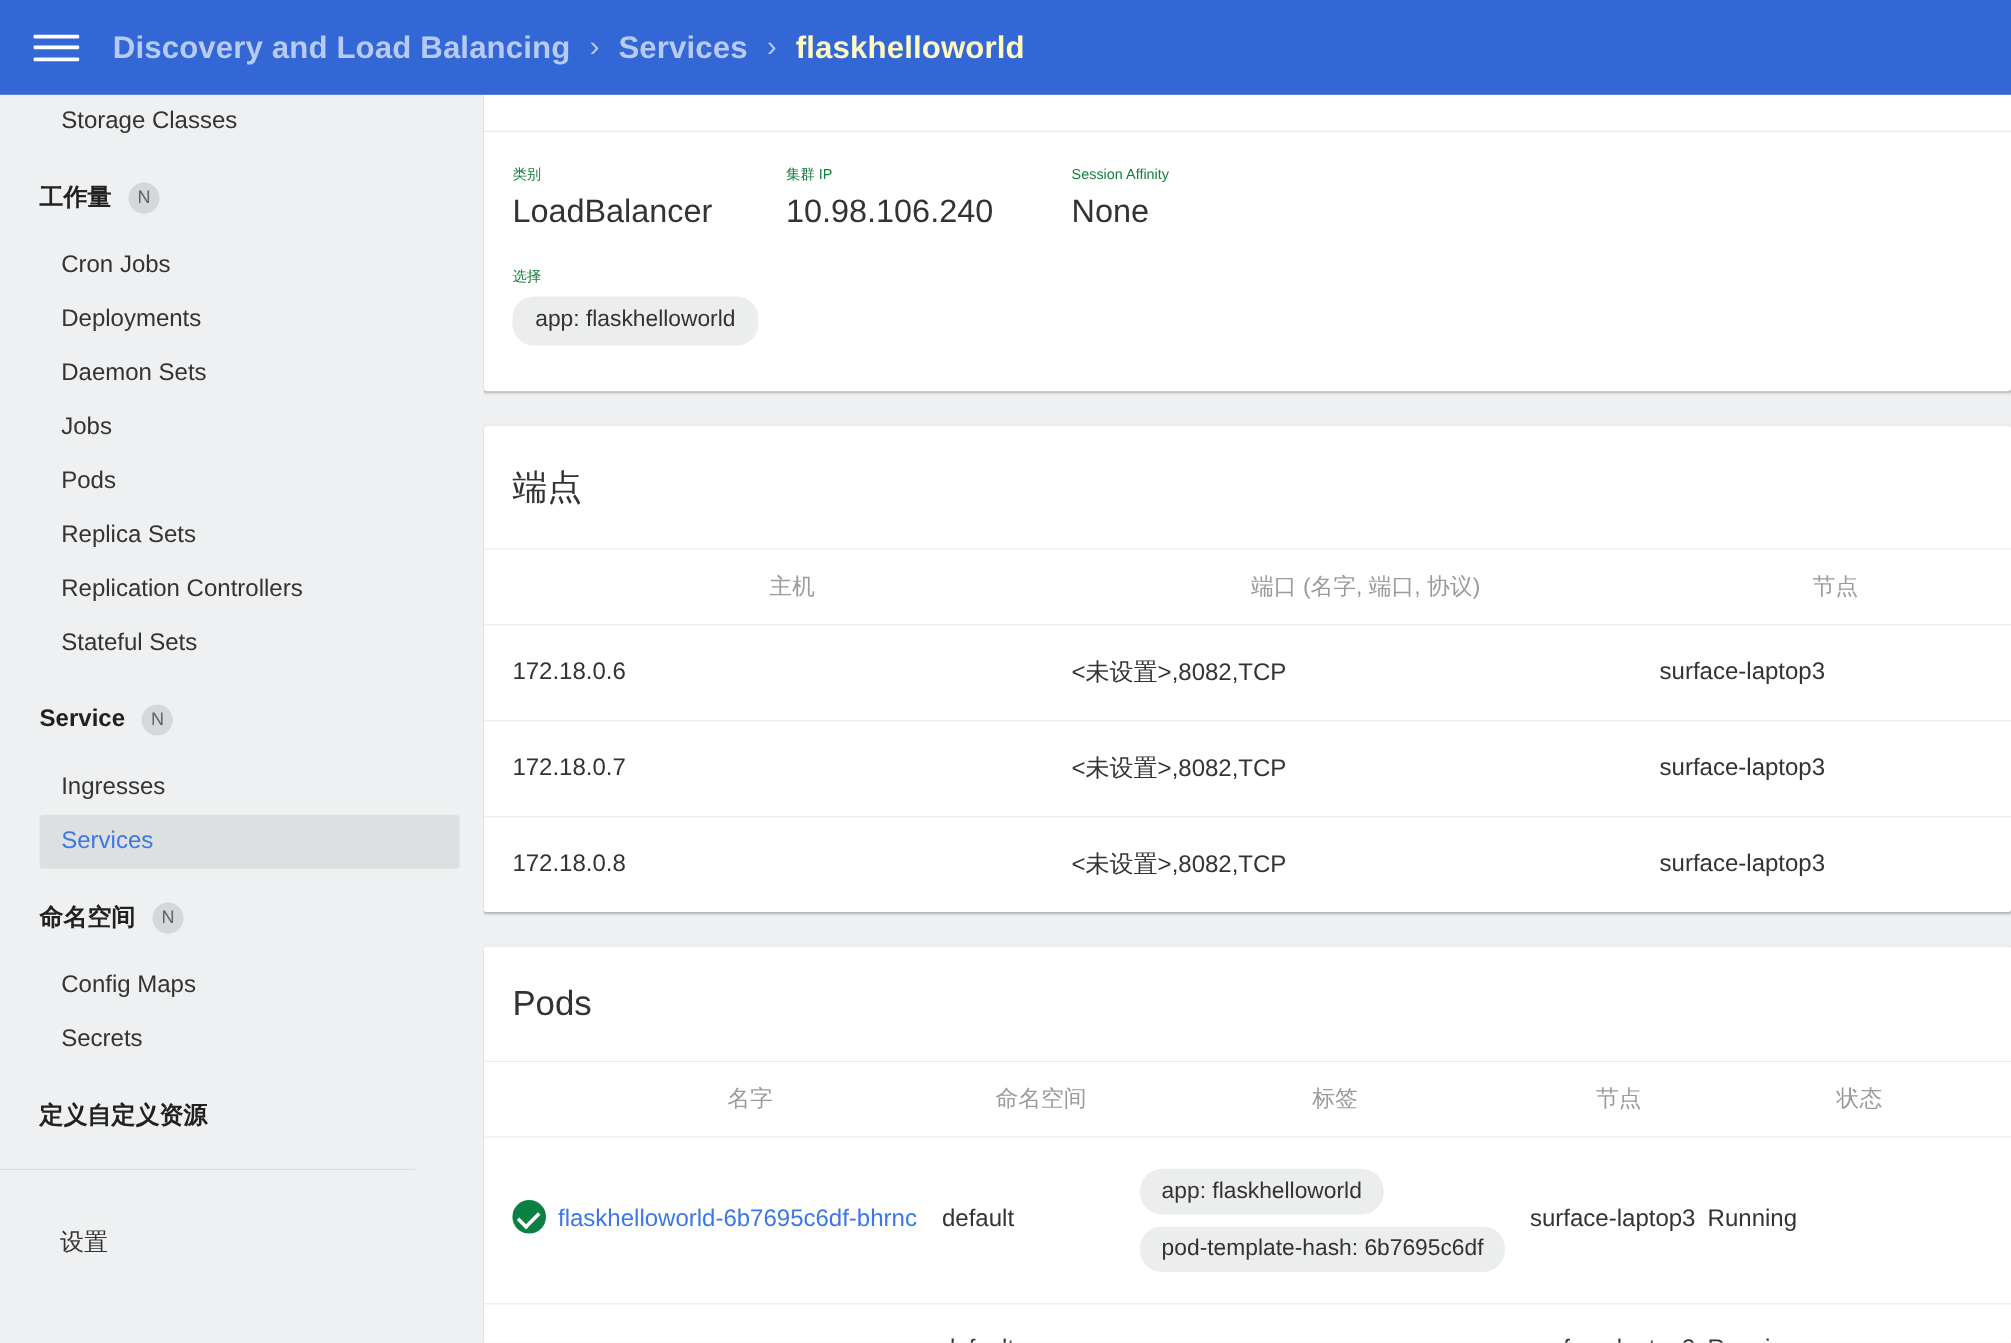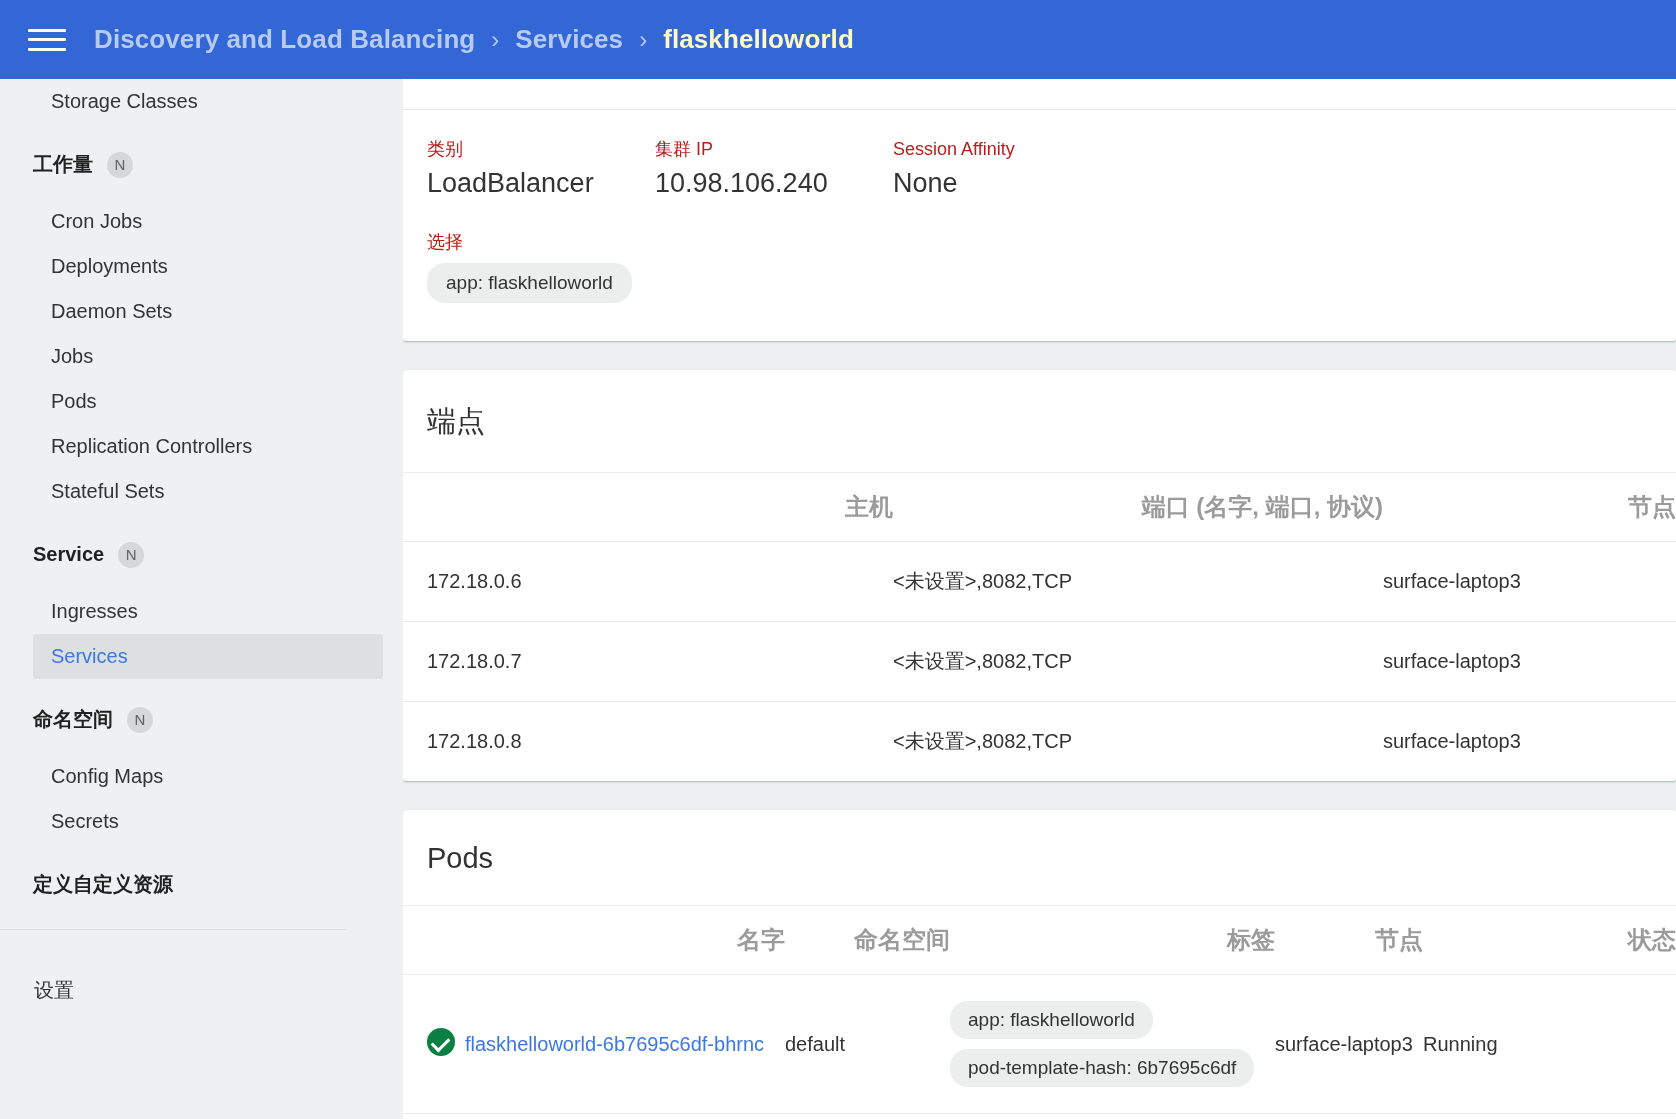--- a/index.html
+++ b/index.html
@@ -77,21 +77,21 @@
   }
   .nav-sub.selected span { color: #3b78e7; }
   .nav-spacer-sm { height: 12px; }
   .nav-spacer-lg { height: 18px; }
   .nav-divider {
     height: 1px; background: #dcdddf;
     margin: 22px 0 0 0; width: 346px;
   }
   .nav-settings {
     height: 45px; display: flex; align-items: center;
-    padding-left: 34px; margin-top: 38px;
+    padding-left: 50px; margin-top: 38px;
     font-size: 20px; color: #333333; cursor: pointer;
   }
 
   
   .content {
     position: absolute; top: 79px; left: 403px;
     width: 1273px; height: 1040px;
     background: #eff0f1;
     overflow: hidden;
   }
@@ -105,21 +105,21 @@
 
   
   .card-overview { margin-top: 0; border-radius: 0 0 3px 3px; }
   .ov-strip { height: 31px; border-bottom: 1px solid #e6e6e6; }
   .ov-body { padding: 28px 0 38px 24px; }
   .ov-row { display: flex; }
   .ov-field { }
   .ov-field.c1 { width: 228px; }
   .ov-field.c2 { width: 238px; }
   .ov-label {
-    font-size: 18px; color: #b91c1c;
+    font-size: 12px; color: #15803d;
     margin-bottom: 6px; line-height: 1.3;
   }
   .ov-value {
     font-size: 27px; color: #333333; font-weight: 400;
     line-height: 1.25;
   }
   .ov-row2 { margin-top: 30px; }
   .chip {
     display: inline-block;
     background: #eceded; border-radius: 18px;
@@ -130,22 +130,22 @@
   .chip-wrap { margin-top: 8px; }
 
   
   .sec-title {
     font-size: 29px; color: #333333;
     padding: 32px 0 30px 24px;
     font-weight: 400;
   }
   table { width: 100%; border-collapse: collapse; }
   th {
-    text-align: right;
-    font-size: 24px; color: #9b9b9b; font-weight: 700;
+    text-align: center;
+    font-size: 19px; color: #9b9b9b; font-weight: 400;
     padding: 18px 0 18px 0;
     border-top: 1px solid #ececec;
     border-bottom: 1px solid #ececec;
     vertical-align: middle;
   }
   td {
     font-size: 20px; color: #333333;
     padding: 26px 0;
     border-bottom: 1px solid #ececec;
     vertical-align: middle;
@@ -228,20 +228,23 @@
       <span>Deployments</span>
     </div>
     <div class="nav-sub">
       <span>Daemon Sets</span>
     </div>
     <div class="nav-sub">
       <span>Jobs</span>
     </div>
     <div class="nav-sub">
       <span>Pods</span>
+    </div>
+    <div class="nav-sub">
+      <span>Replica Sets</span>
     </div>
     <div class="nav-sub">
       <span>Replication Controllers</span>
     </div>
     <div class="nav-sub">
       <span>Stateful Sets</span>
     </div>
 
     <div class="nav-spacer-lg"></div>
     <div class="nav-head">

